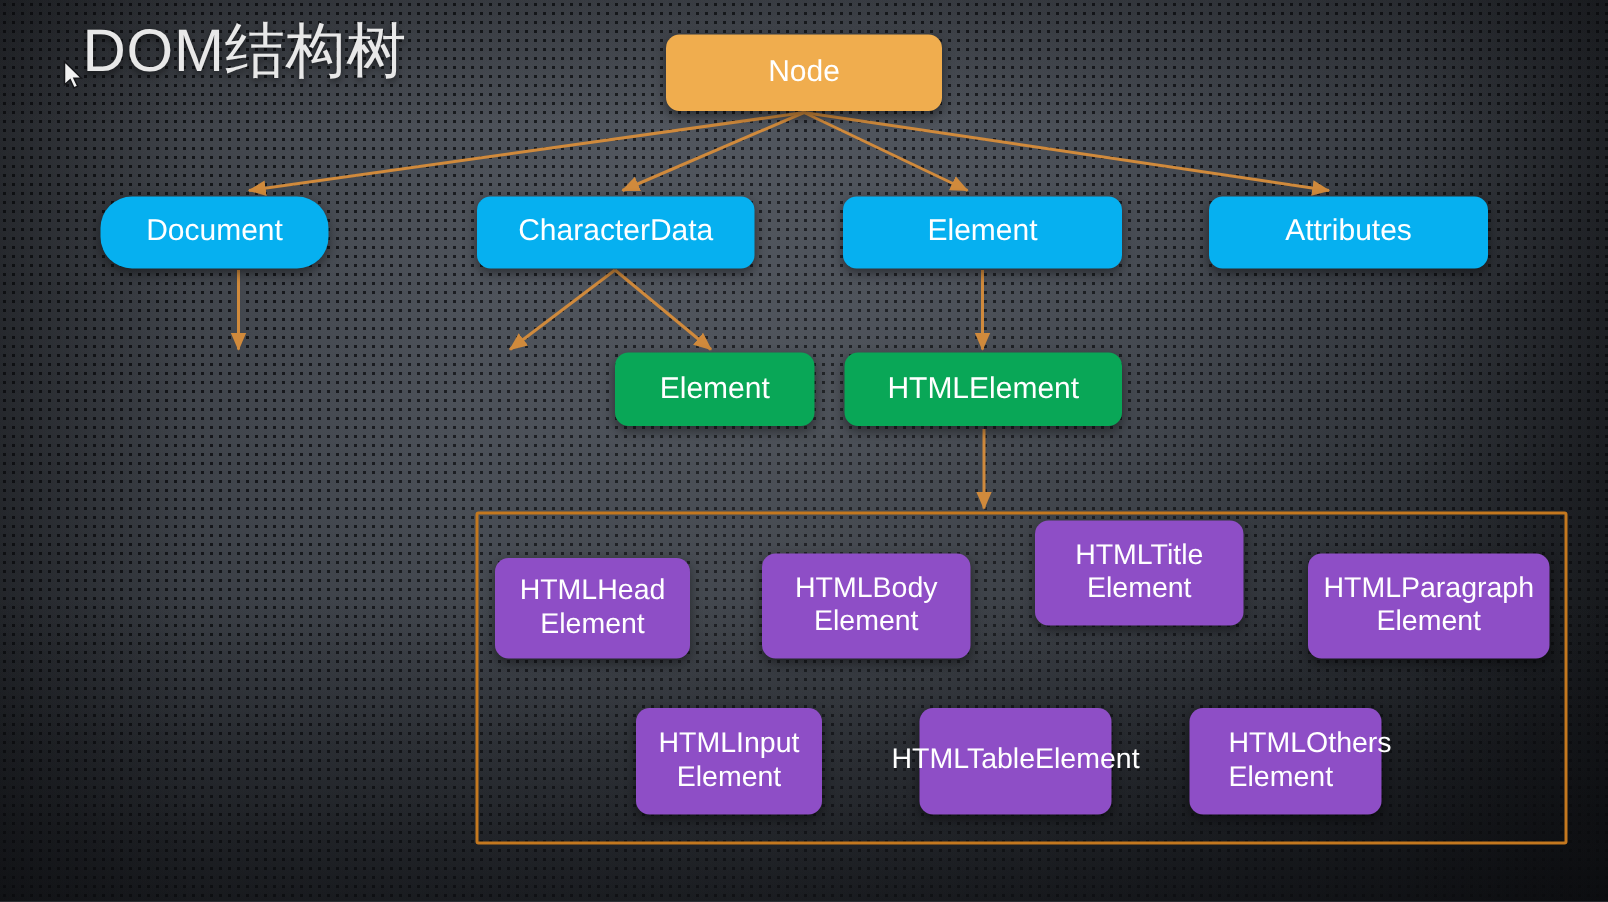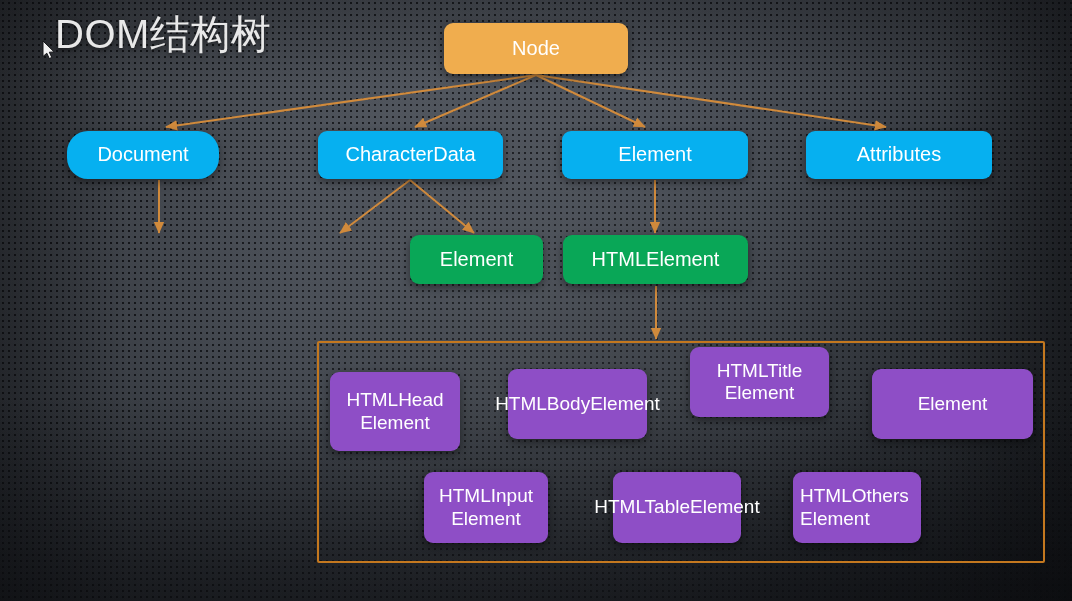--- a/index.html
+++ b/index.html
@@ -135,45 +135,46 @@
     <span>Attributes</span>
   </div>
 
   <div class="node-box green-box" style="left:410px; top:235px; width:133px; height:49px;">
     <span>Element</span>
   </div>
   <div class="node-box green-box" style="left:563px; top:235px; width:185px; height:49px;">
     <span>HTMLElement</span>
   </div>
 
-  <div class="node-box purple-box" style="left:330px; top:372px; width:130px; height:79px; flex-direction:column;">
+  <div class="node-box purple-box" style="left:330px; top:372px; width:130px; height:67px; flex-direction:column;">
     <span>HTMLHead</span>
     <span>Element</span>
   </div>
-  <div class="node-box purple-box" style="left:508px; top:369px; width:139px; height:70px; flex-direction:row;">
+  <div class="node-box purple-box" style="left:508px; top:369px; width:139px; height:70px; flex-direction:column;">
     <span>HTMLBody</span>
     <span>Element</span>
   </div>
   <div class="node-box purple-box" style="left:690px; top:347px; width:139px; height:70px; flex-direction:column;">
     <span>HTMLTitle</span>
     <span>Element</span>
   </div>
   <div class="node-box purple-box" style="left:872px; top:369px; width:161px; height:70px; flex-direction:column;">
+    <span>HTMLParagraph</span>
     <span>Element</span>
   </div>
 
   <div class="node-box purple-box" style="left:424px; top:472px; width:124px; height:71px; flex-direction:column;">
     <span>HTMLInput</span>
     <span>Element</span>
   </div>
   <div class="node-box purple-box" style="left:613px; top:472px; width:128px; height:71px; flex-direction:row;">
     <span>HTMLTable</span>
     <span>Element</span>
   </div>
-  <div class="node-box purple-box" style="left:793px; top:472px; width:128px; height:71px; flex-direction:column; align-items:flex-start; padding-left:7px;">
+  <div class="node-box purple-box" style="left:793px; top:472px; width:128px; height:71px; flex-direction:column; align-items:flex-start; padding-left:26px;">
     <span>HTMLOthers</span>
     <span>Element</span>
   </div>
 
   <div id="vignette"></div>
 
   <svg id="cursor" width="16" height="22" viewBox="0 0 16 22" xmlns="http://www.w3.org/2000/svg">
     <path d="M1,1 L1,16.5 L4.8,13.2 L7.3,18.6 L9.8,17.4 L7.3,12.2 L12.2,12.0 Z" fill="#f2f2f2" stroke="#16171a" stroke-width="1"></path>
   </svg>
 

